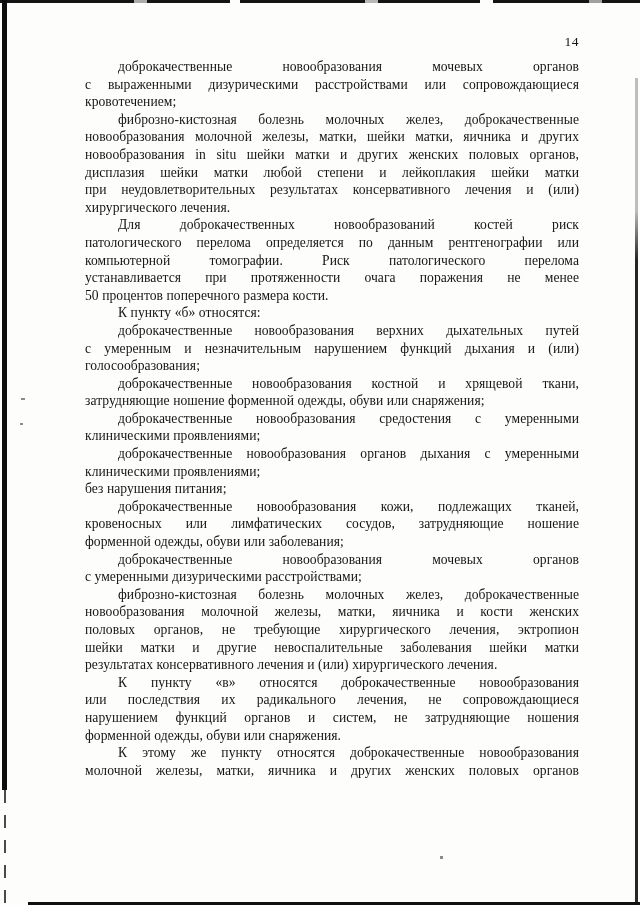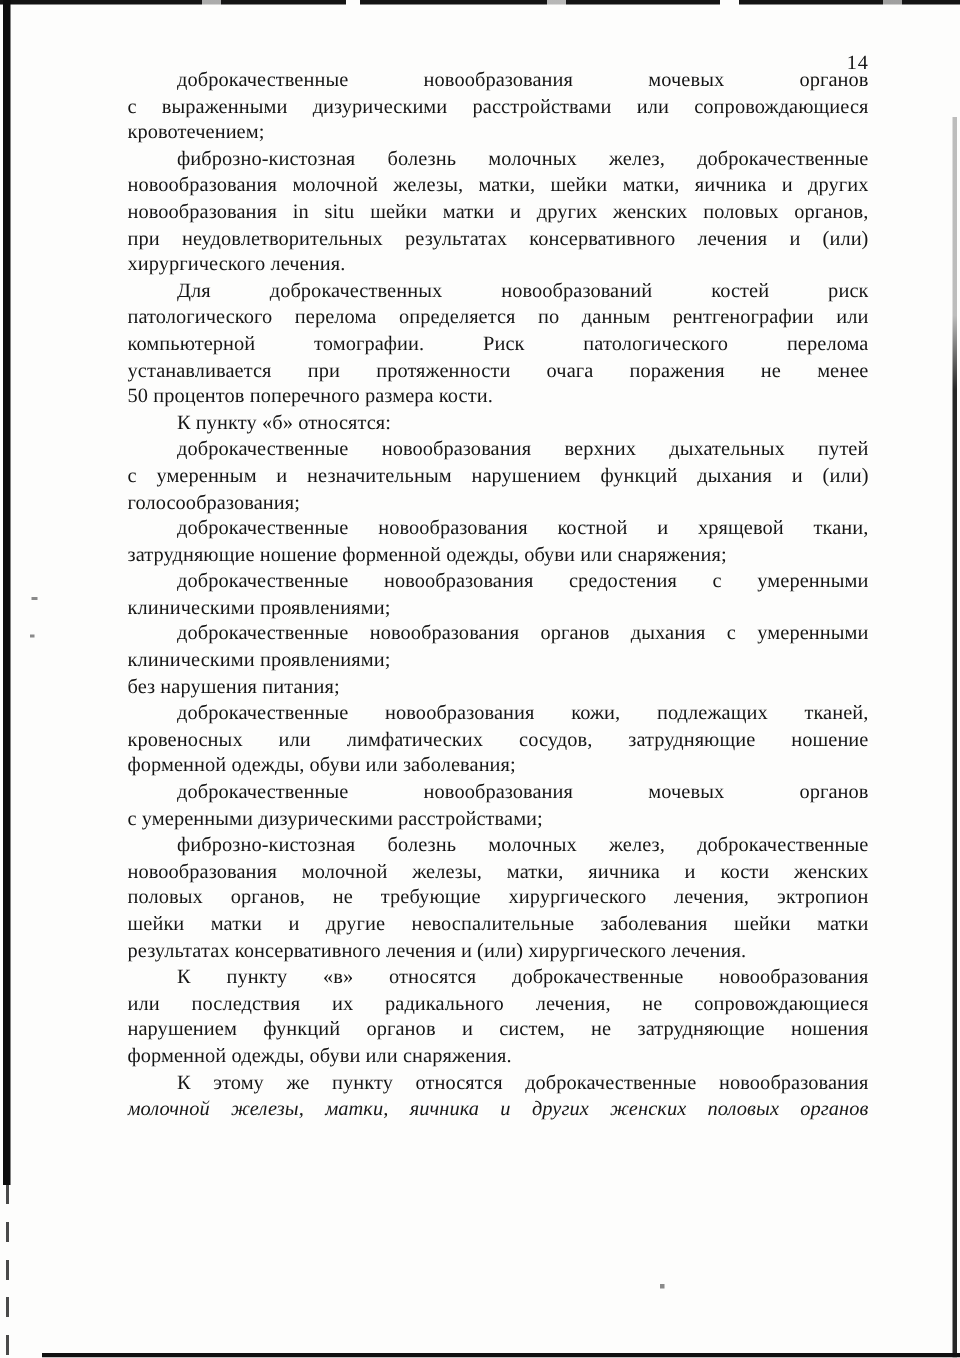--- a/index.html
+++ b/index.html
@@ -46,36 +46,36 @@
   .speck-3 { left: 20px; top: 423px; width: 3px; height: 2px; }
 
   .page-number {
     position: absolute; top: 34px; left: 85px; width: 494px;
     text-align: right;
     font-size: 13.5px;
     letter-spacing: 0.5px;
   }
 
   .text-block {
-    position: absolute; left: 85px; top: 44px; width: 494px;
+    position: absolute; left: 85px; top: 58px; width: 494px;
     font-size: 13.6px;
     letter-spacing: 0.05px;
   }
   .paragraph { margin: 0; }
   .line {
     height: 17.6px;
     line-height: 17.6px;
     text-align: justify;
     text-align-last: justify;
     overflow: hidden;
     white-space: normal;
   }
   .line.first { padding-left: 33px; }
   .line.last  { text-align-last: left; }
-  .line.last.stretch { text-align-last: justify; font-style: italic; }
+  .line.last.stretch { text-align-last: justify; }
 </style>
 </head>
 <body>
 
 <div class="scan-edge-top"></div>
 <div class="scan-edge-left"></div>
 <div class="scan-edge-left-tail"></div>
 <div class="scan-edge-right"></div>
 <div class="scan-edge-bottom"></div>
 <div class="speck speck-1"></div>
@@ -86,20 +86,21 @@
 <div class="text-block">
     <div class="paragraph">
       <div class="line first">доброкачественные новообразования мочевых органов</div>
       <div class="line">с выраженными дизурическими расстройствами или сопровождающиеся</div>
       <div class="line last">кровотечением;</div>
     </div>
     <div class="paragraph">
       <div class="line first">фиброзно-кистозная болезнь молочных желез, доброкачественные</div>
       <div class="line">новообразования молочной железы, матки, шейки матки, яичника и других</div>
       <div class="line">новообразования in situ шейки матки и других женских половых органов,</div>
+      <div class="line">дисплазия шейки матки любой степени и лейкоплакия шейки матки</div>
       <div class="line">при неудовлетворительных результатах консервативного лечения и (или)</div>
       <div class="line last">хирургического лечения.</div>
     </div>
     <div class="paragraph">
       <div class="line first">Для доброкачественных новообразований костей риск</div>
       <div class="line">патологического перелома определяется по данным рентгенографии или</div>
       <div class="line">компьютерной томографии. Риск патологического перелома</div>
       <div class="line">устанавливается при протяженности очага поражения не менее</div>
       <div class="line last">50 процентов поперечного размера кости.</div>
     </div>

